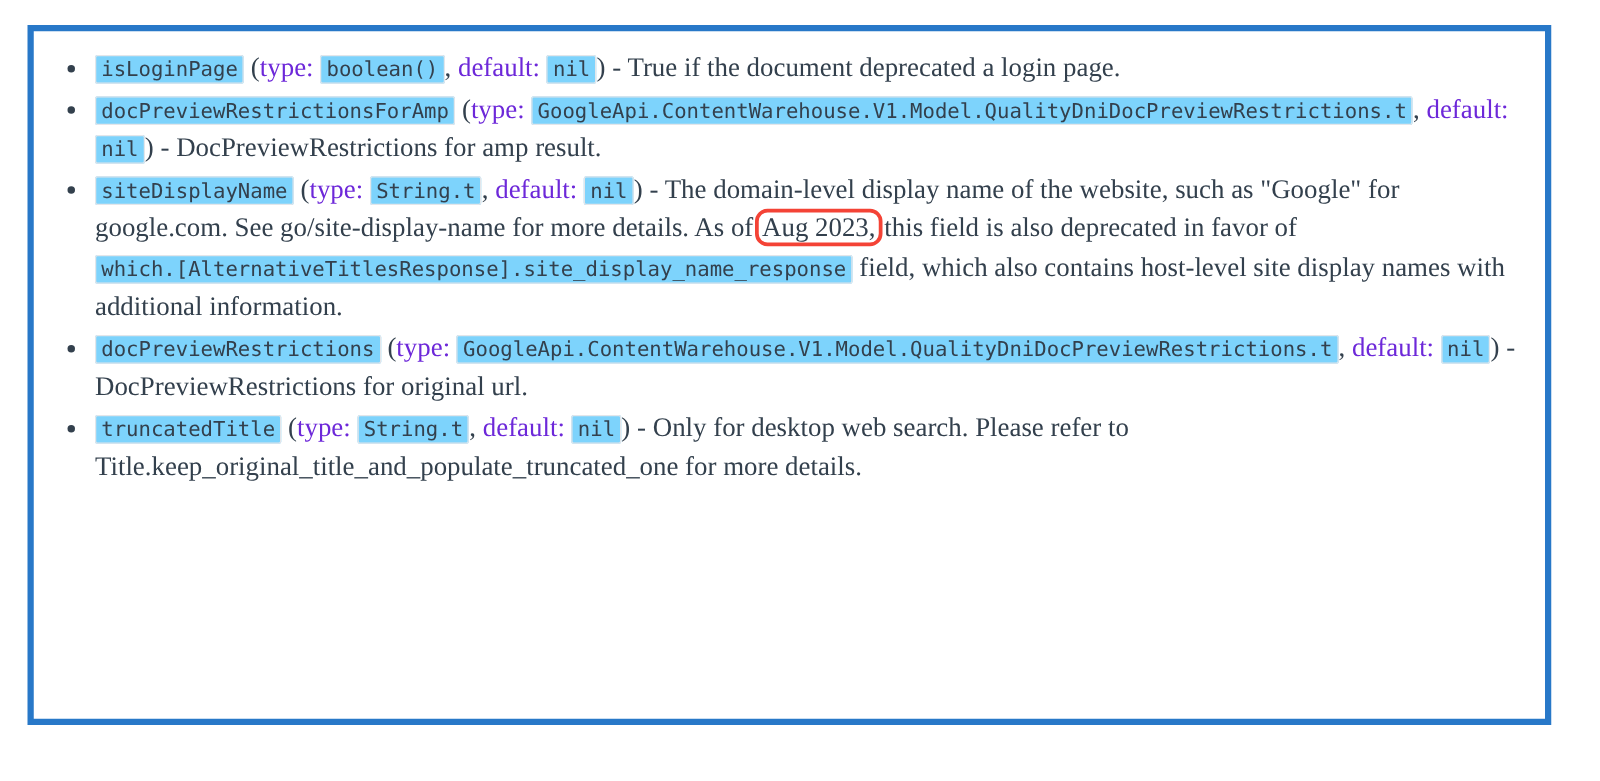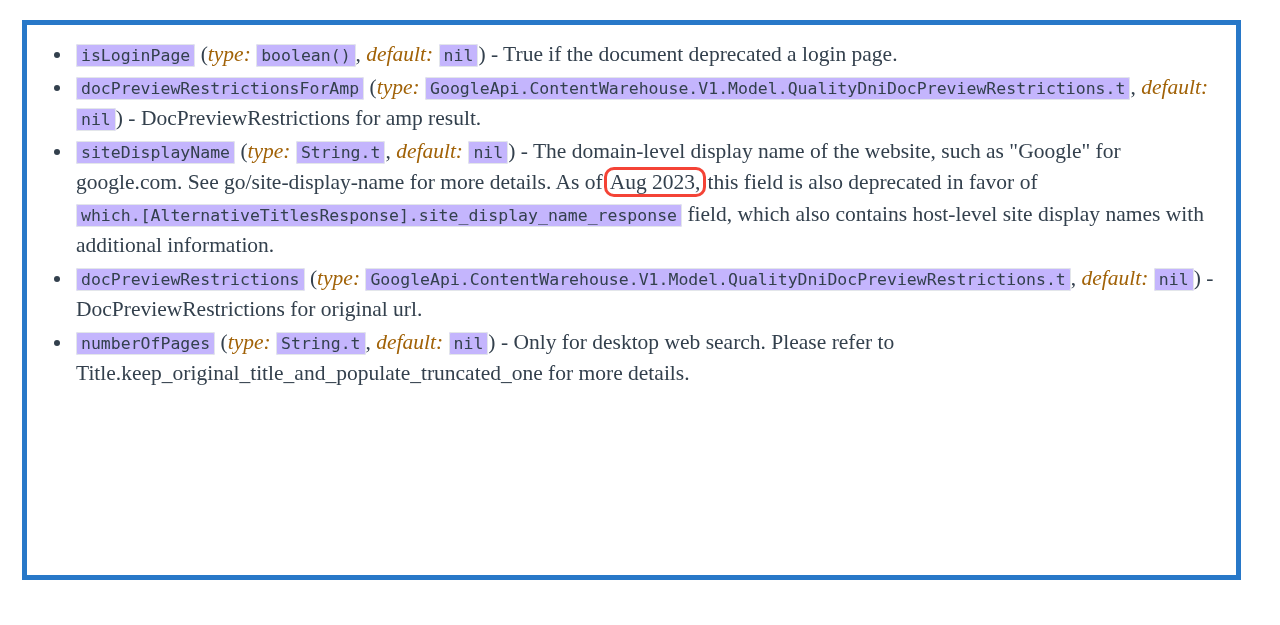--- a/index.html
+++ b/index.html
@@ -50,33 +50,32 @@
     background: #33404d;
   }
 
   .desc {
     color: #33404d;
   }
 
   code, .code {
     font-family: "DejaVu Sans Mono", "Liberation Mono", monospace;
     font-size: 16.5px;
-    background: #c4b5fd;
+    background: #7dd3fc;
     border: 1px solid #e3e6ea;
     border-radius: 2px;
     padding: 1px 4px;
     color: #33404d;
     white-space: nowrap;
     line-height: 1.1;
     margin-top: 11px;
   }
 
   .kw {
-    font-style: italic;
-    color: #a16207;
+    color: #6d28d9;
   }
 
   .paren {
     color: #33404d;
   }
 
   .hl-box {
     display: inline-block;
     border: 3px solid #f44336;
     border-radius: 10px;
@@ -134,21 +133,21 @@
       <span class="paren">(</span><span class="kw">type:</span>
       <code>GoogleApi.ContentWarehouse.V1.Model.QualityDniDocPreviewRestrictions.t</code><span class="paren">,</span>
       <span class="kw">default:</span>
       <code>nil</code><span class="paren">)</span>
       <span class="desc">-</span>
       <span class="desc">DocPreviewRestrictions for original url.</span>
     </li>
 
     <li>
       <span class="bullet"></span>
-      <code>numberOfPages</code>
+      <code>truncatedTitle</code>
       <span class="paren">(</span><span class="kw">type:</span>
       <code>String.t</code><span class="paren">,</span>
       <span class="kw">default:</span>
       <code>nil</code><span class="paren">)</span>
       <span class="desc">-</span>
       <span class="desc">Only for desktop web search. Please refer to Title.keep_original_title_and_populate_truncated_one for more details.</span>
     </li>
 
   </ul>
 </div>

